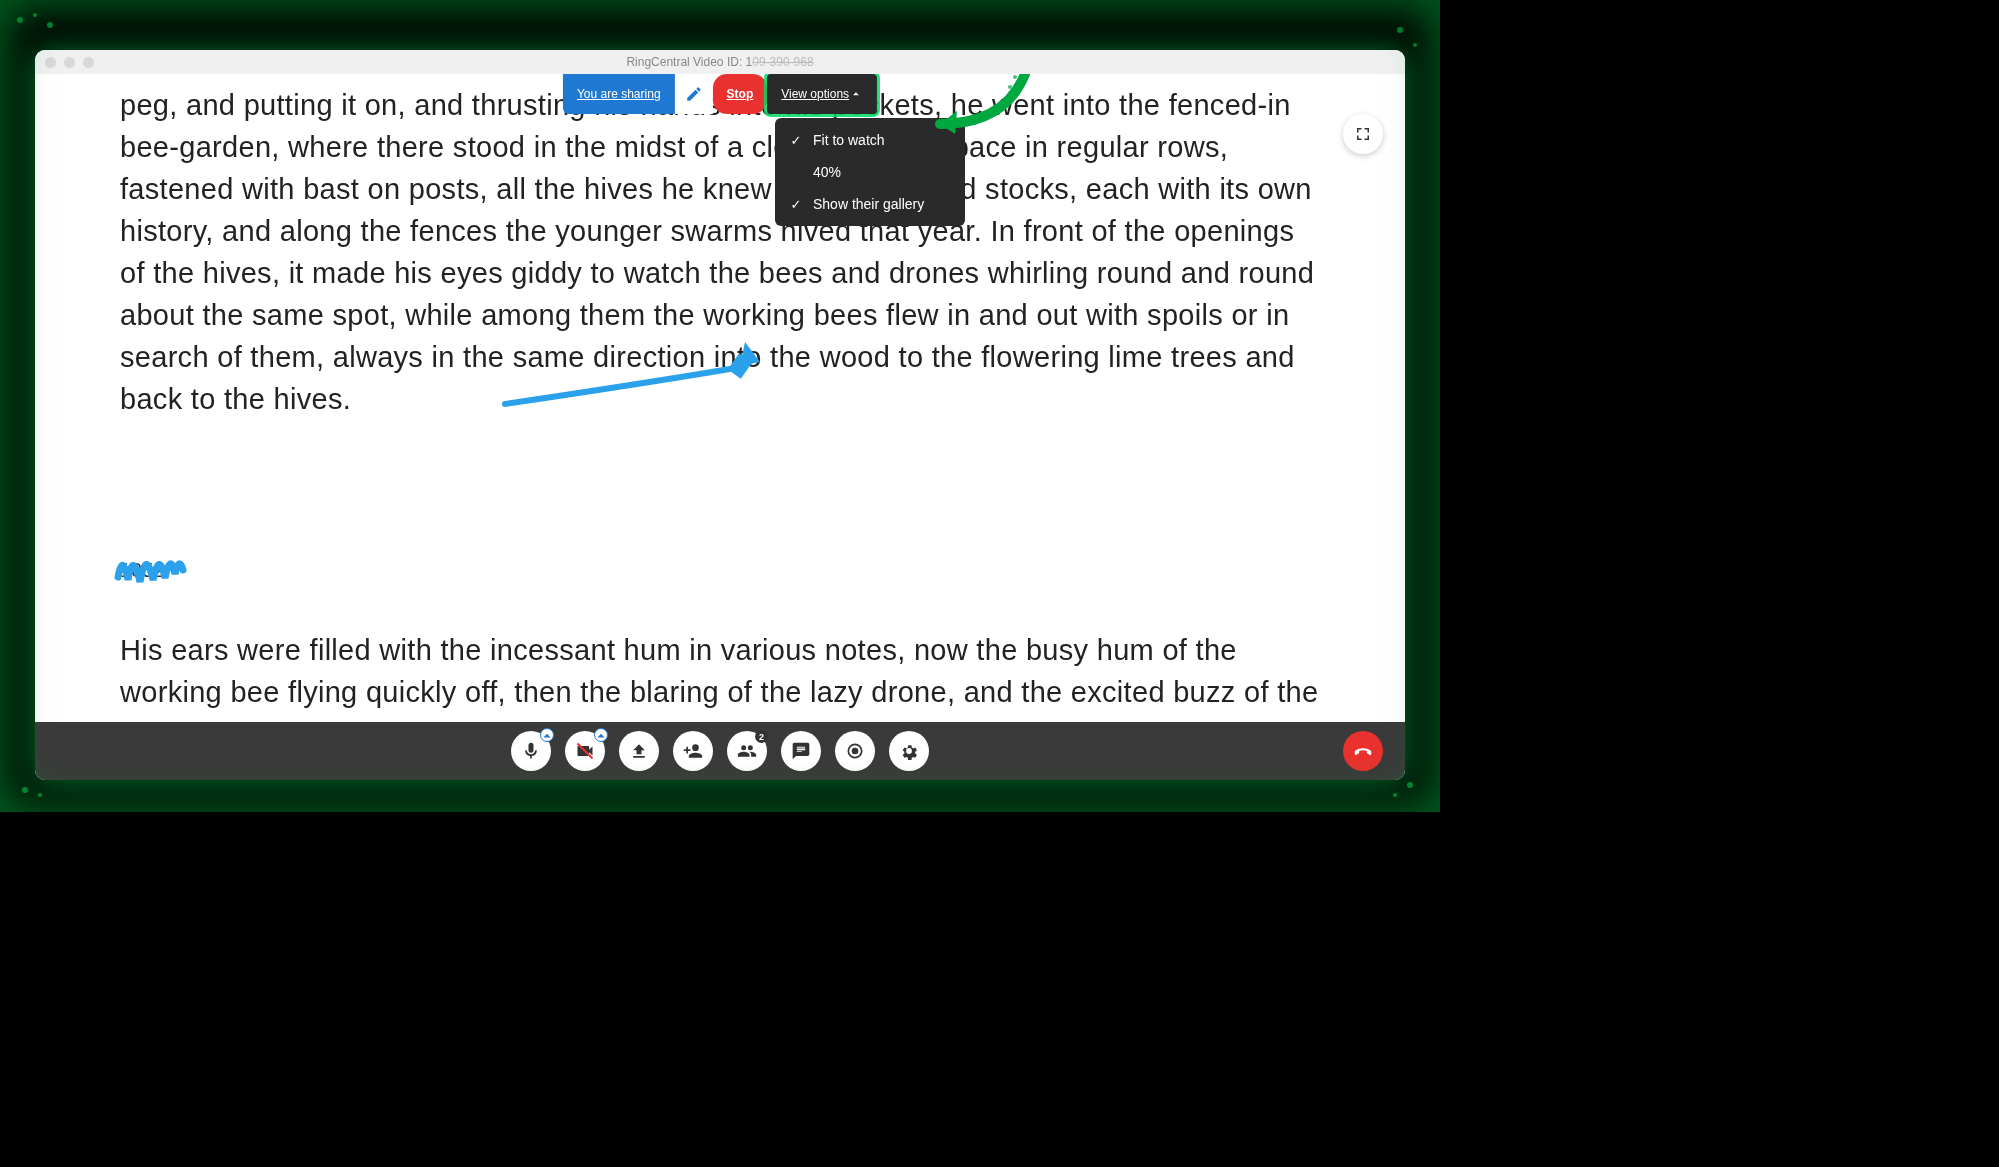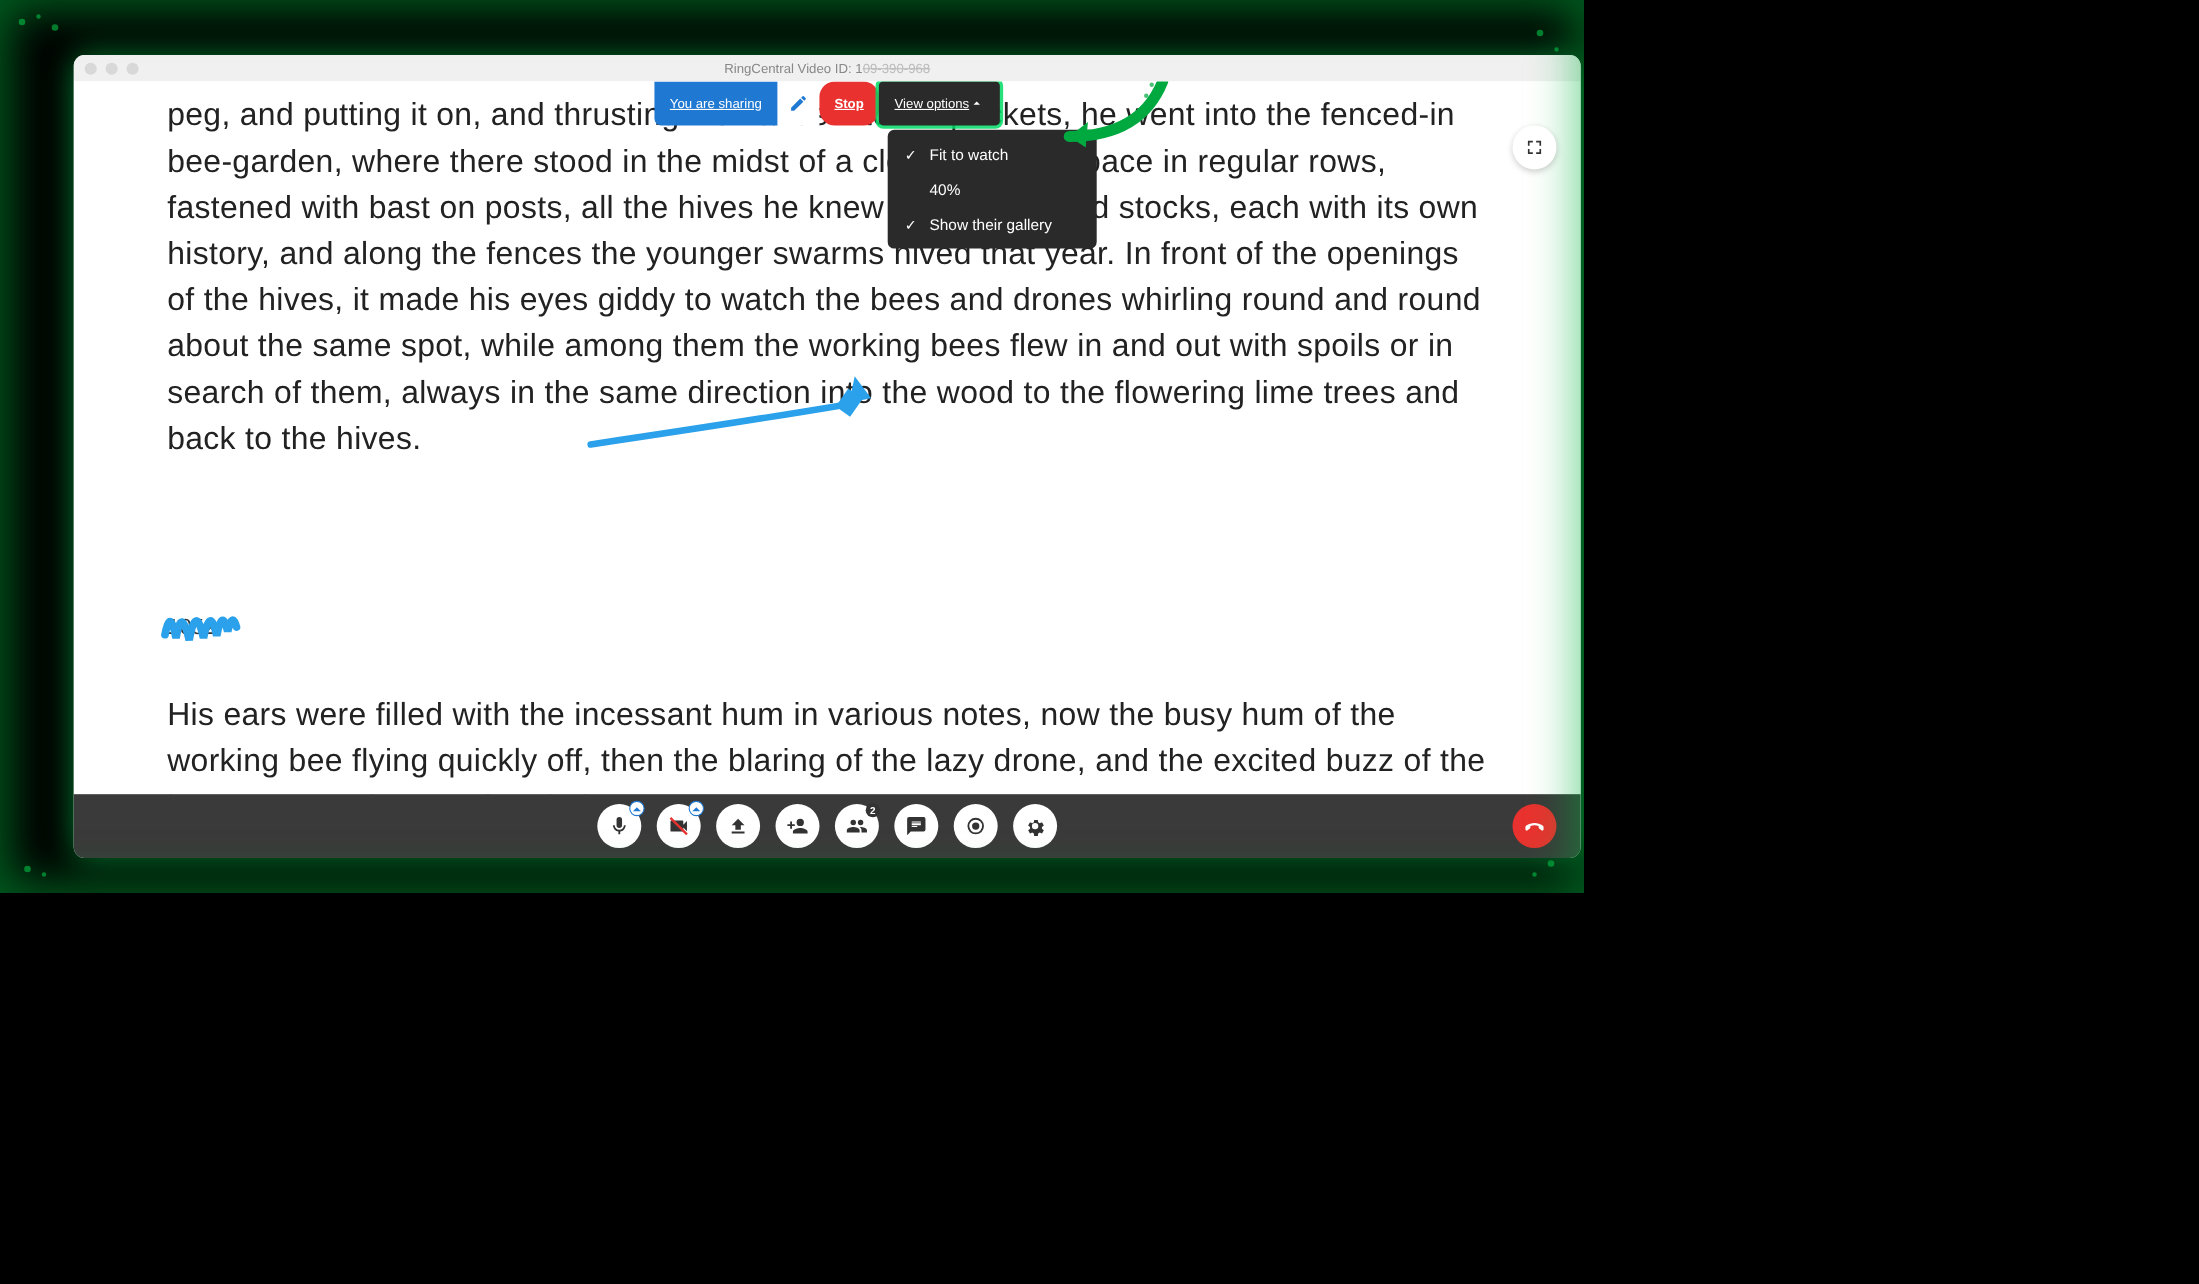--- a/index.html
+++ b/index.html
@@ -22,21 +22,20 @@
   left: 35px;
   top: 50px;
   width: 1370px;
   height: 730px;
   background: #fff;
   border-radius: 10px;
   overflow: hidden;
   box-shadow: 0 0 30px rgba(0,200,80,0.6), 0 0 8px rgba(0,0,0,0.4);
   display: flex;
   flex-direction: column;
-  margin-left: 32px;
 }
 .titlebar {
   height: 24px;
   background: #f0f0f0;
   display: flex;
   align-items: center;
   padding: 0 10px;
   font-size: 12px;
   color: #888;
   position: relative;

